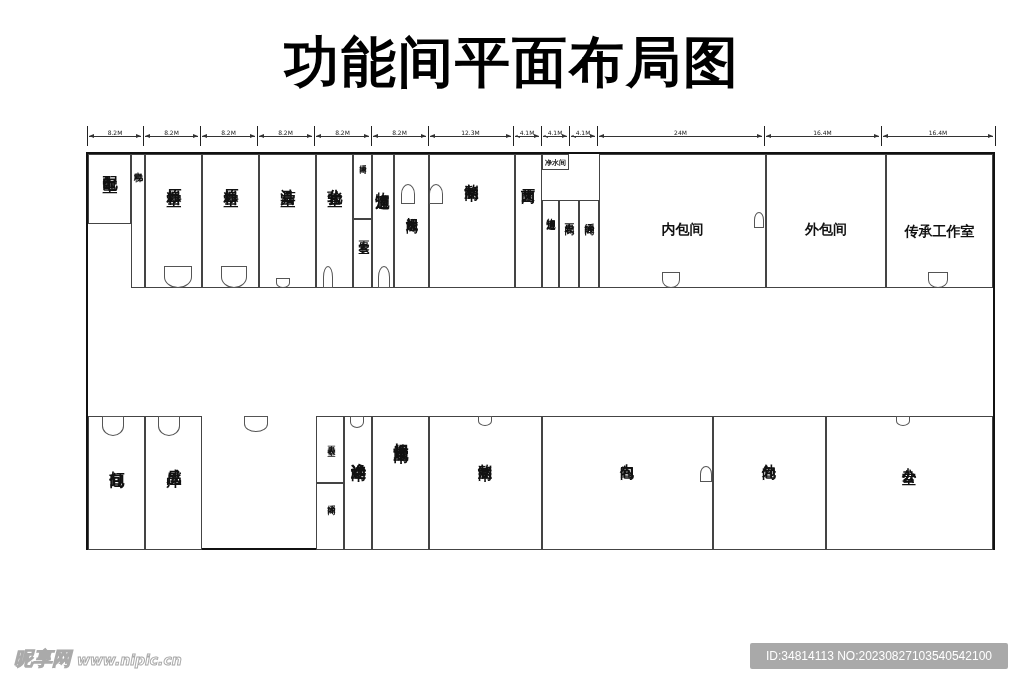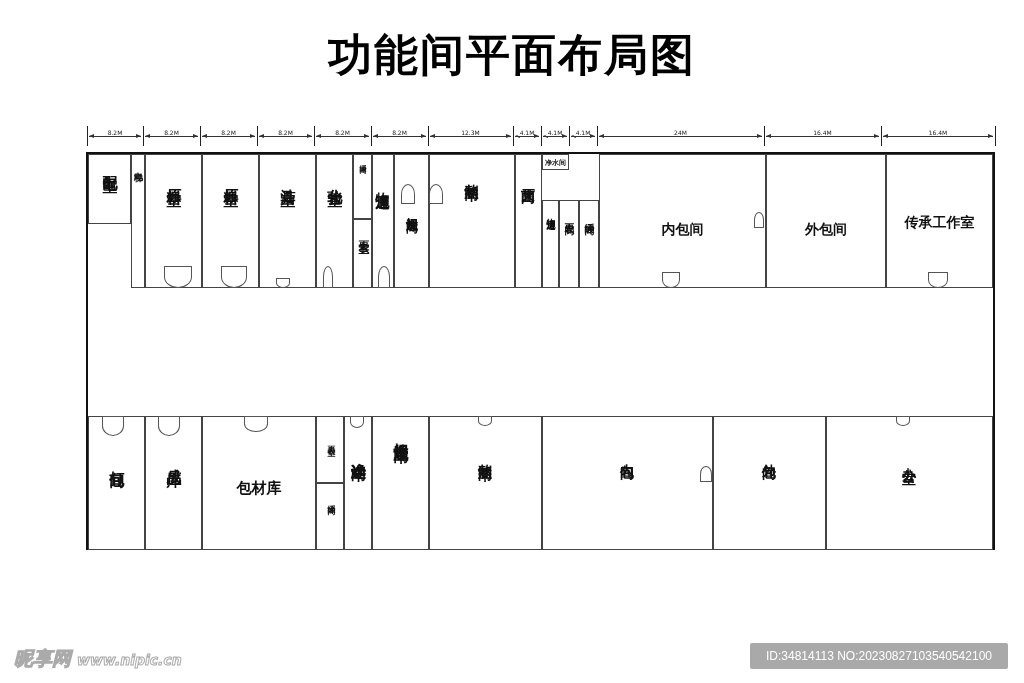--- a/index.html
+++ b/index.html
@@ -1,17 +1,17 @@
 <!DOCTYPE html>
 <html><head>
   <meta charset="utf-8">
   <style>
     html, body { margin:0; padding:0; background:#ffffff; }
     body { width:1024px; height:683px; position:relative; overflow:hidden; font-family:"DejaVu Sans", sans-serif; color:#111; }
-    .title { position:absolute; left:0; width:1024px; top:26px; text-align:center; font-size:44px; font-weight:bold; letter-spacing:2px; color:#000; }
+    .title { position:absolute; left:0; width:1024px; top:26px; text-align:center; font-size:55px; font-weight:bold; letter-spacing:2px; color:#000; }
     .dims { position:absolute; left:0; top:124px; width:1024px; height:24px; }
     .tick { position:absolute; top:2px; width:1px; height:20px; background:#222; }
     .dim { position:absolute; top:12px; height:1px; background:#333; }
     .dim .lbl { position:absolute; top:-7px; left:50%; transform:translateX(-50%); background:#fff; padding:0 2px; font-size:6px; color:#222; white-space:nowrap; }
     .dim::before, .dim::after { content:""; position:absolute; top:-2px; border-top:2.5px solid transparent; border-bottom:2.5px solid transparent; }
     .dim::before { left:0; border-right:5px solid #333; }
     .dim::after { right:0; border-left:5px solid #333; }
     .plan { position:absolute; left:86px; top:152px; width:909px; height:398px; border:2px solid #111; box-sizing:border-box; }
     .room { position:absolute; border:1px solid #444; box-sizing:border-box; background:#fff; }
     .room .name { position:absolute; left:0; right:0; text-align:center; font-weight:bold; color:#111; }
@@ -133,30 +133,27 @@
     <div class="room" style="left: 491px; top: 46px; width: 20px; height: 88px;">
       <div class="name v" style="font-size: 10px; top: 14px;">缓冲间</div>
     </div>
     <div class="room" style="left: 511px; top: 0px; width: 167px; height: 134px;">
       <div class="name" style="font-size: 14px; top: 66px;">内包间</div>
     </div>
     <div class="room" style="left: 678px; top: 0px; width: 120px; height: 134px;">
       <div class="name" style="font-size: 14px; top: 66px;">外包间</div>
     </div>
     <div class="room" style="left: 798px; top: 0px; width: 107px; height: 134px;">
-      <div class="name" style="font-size: 14px; top: 59px;">传承工作室</div>
+      <div class="name" style="font-size: 14px; top: 68px;">传承工作室</div>
     </div>
     <div class="room" style="left: 0px; top: 262px; width: 57px; height: 134px;">
       <div class="name v" style="font-size: 15px; top: 42px;">打包间</div>
     </div>
     <div class="room" style="left: 57px; top: 262px; width: 57px; height: 134px;">
       <div class="name v" style="font-size: 15px; top: 40px;">成品库</div>
-    </div>
-    <div class="room" style="left: 114px; top: 262px; width: 114px; height: 134px;">
-      <div class="name" style="font-size: 15px; top: 62px;">包材库</div>
     </div>
     <div class="room" style="left: 228px; top: 262px; width: 28px; height: 67px;">
       <div class="name v" style="font-size: 8px; top: 22px;">更衣室</div>
     </div>
     <div class="room" style="left: 228px; top: 329px; width: 28px; height: 67px;">
       <div class="name v" style="font-size: 8px; top: 14px;">缓冲间</div>
     </div>
     <div class="room" style="left: 256px; top: 262px; width: 28px; height: 134px;">
       <div class="name v" style="font-size: 15px; top: 34px;">净选车间</div>
     </div>

